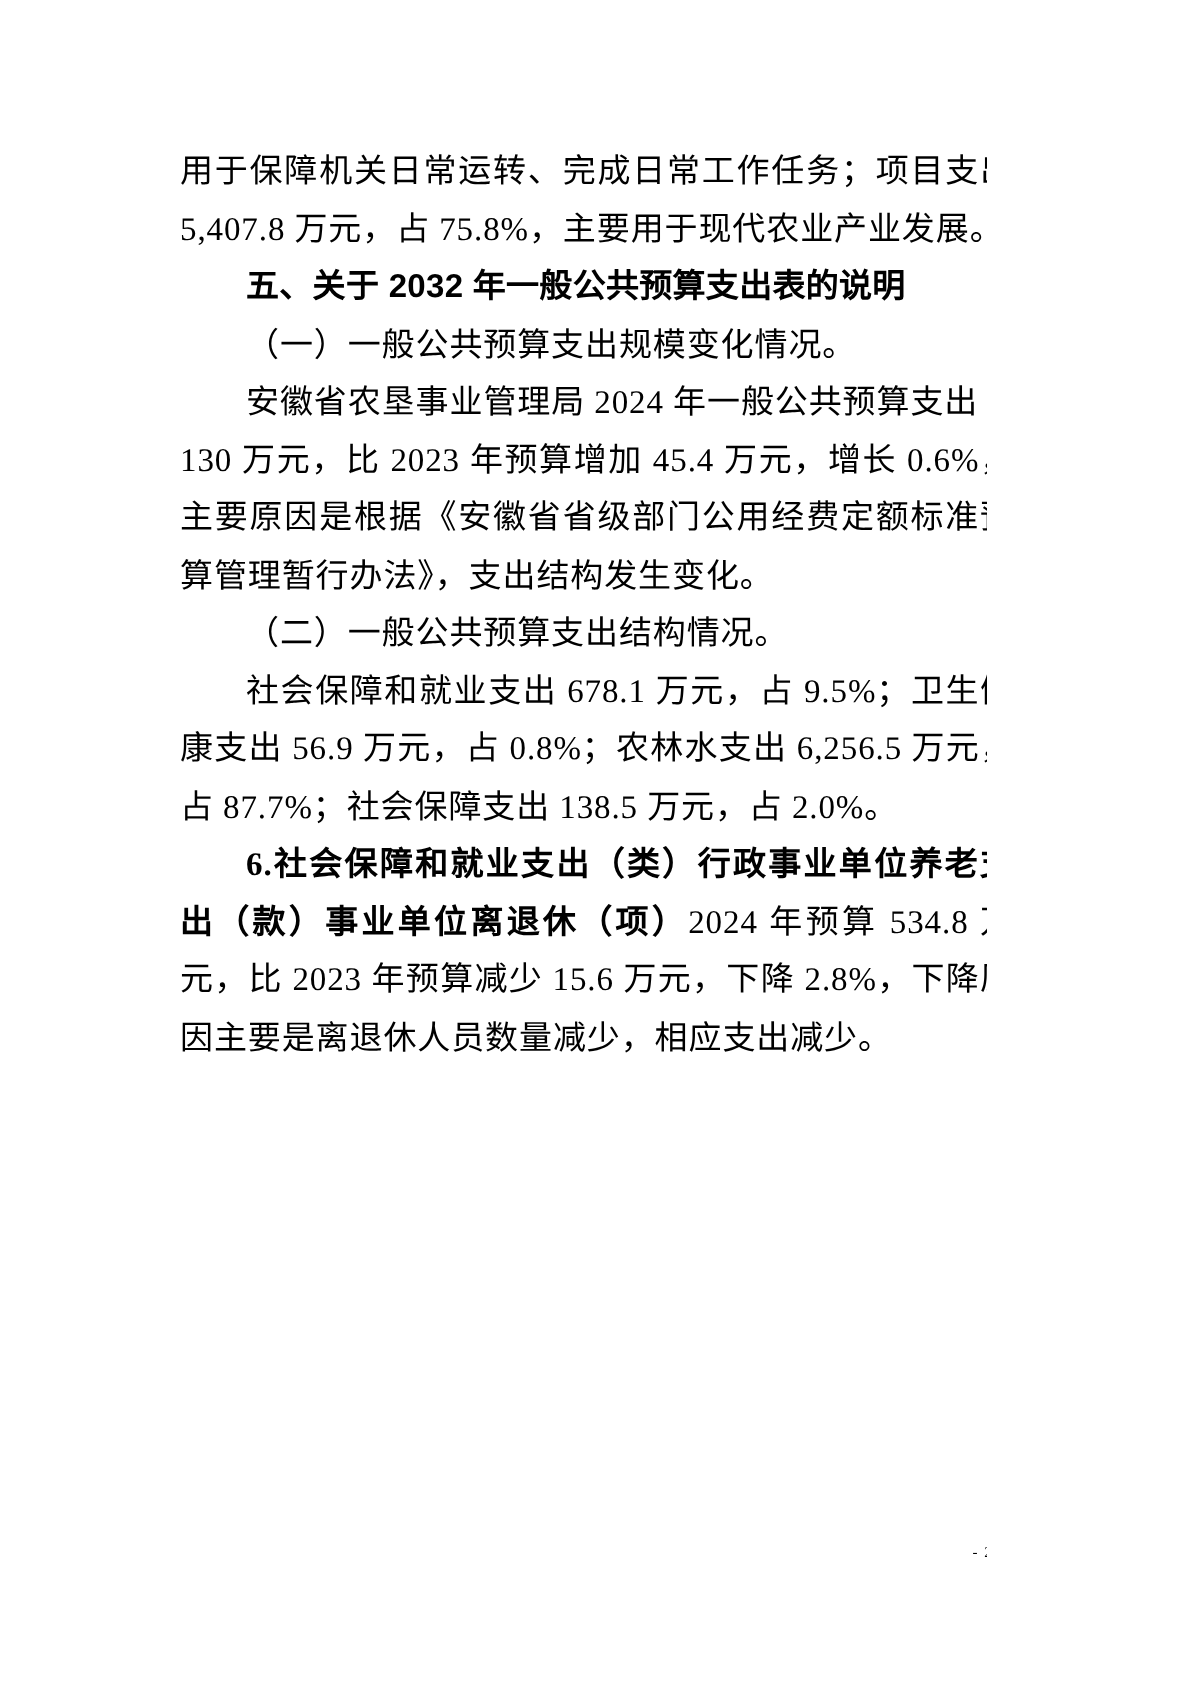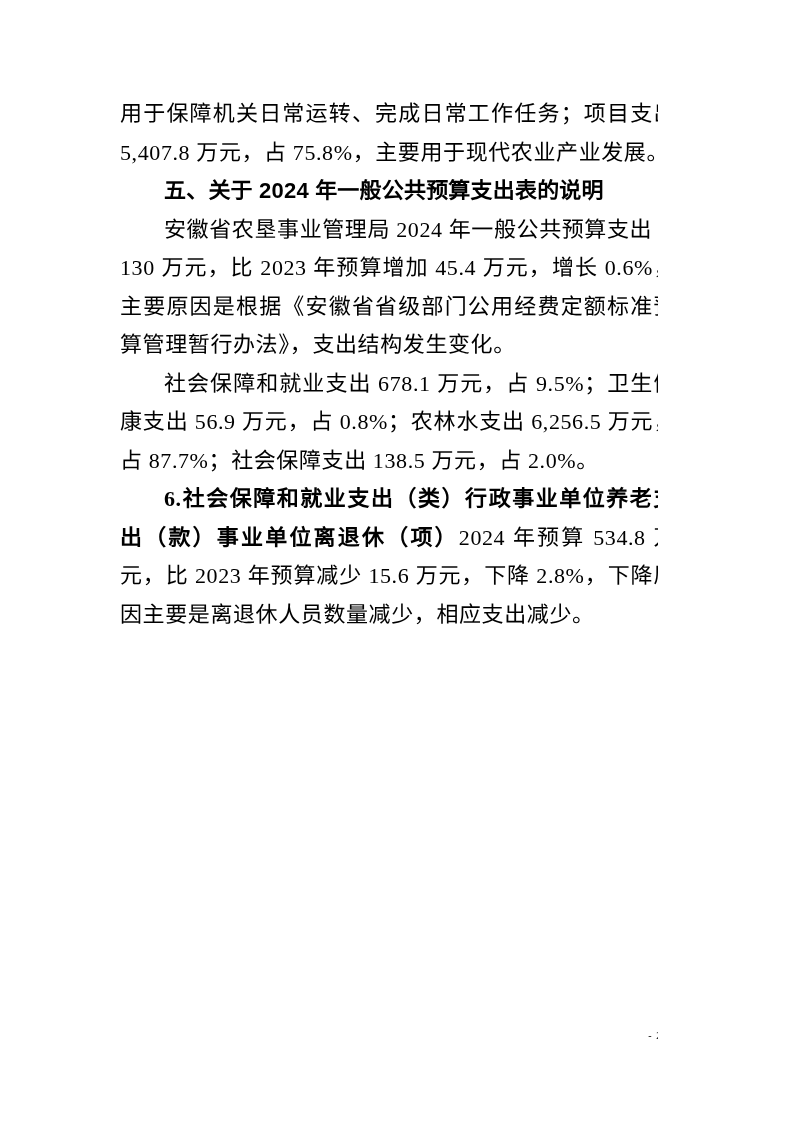--- a/index.html
+++ b/index.html
@@ -56,19 +56,21 @@
     color: #000000;
     letter-spacing: 1px;
   }
 </style>
 </head>
 <body>
 
 <div class="page">
   <div class="content">
     <p class="para">用于保障机关日常运转、完成日常工作任务；项目支出 5,407.8 万元，占 75.8%，主要用于现代农业产业发展。</p>
-    <p class="para heading">五、关于 2024 年一般公共预算支出表的说明</p>
+    <p class="para heading">五、关于 2032 年一般公共预算支出表的说明</p>
+    <p class="para indent">（一）一般公共预算支出规模变化情况。</p>
     <p class="para indent">安徽省农垦事业管理局 2024 年一般公共预算支出 7,130 万元，比 2023 年预算增加 45.4 万元，增长 0.6%，主要原因是根据《安徽省省级部门公用经费定额标准预算管理暂行办法》，支出结构发生变化。</p>
+    <p class="para indent">（二）一般公共预算支出结构情况。</p>
     <p class="para indent">社会保障和就业支出 678.1 万元，占 9.5%；卫生健康支出 56.9 万元，占 0.8%；农林水支出 6,256.5 万元，占 87.7%；社会保障支出 138.5 万元，占 2.0%。</p>
     <p class="para indent bold-lead"><span class="lead">6.社会保障和就业支出（类）行政事业单位养老支出（款）事业单位离退休（项）</span><span>2024 年预算 534.8 万元，比 2023 年预算减少 15.6 万元，下降 2.8%，下降原因主要是离退休人员数量减少，相应支出减少。</span></p>
   </div>
   <div class="page-number">- 24 -</div>
 </div>
 
 </body></html>

